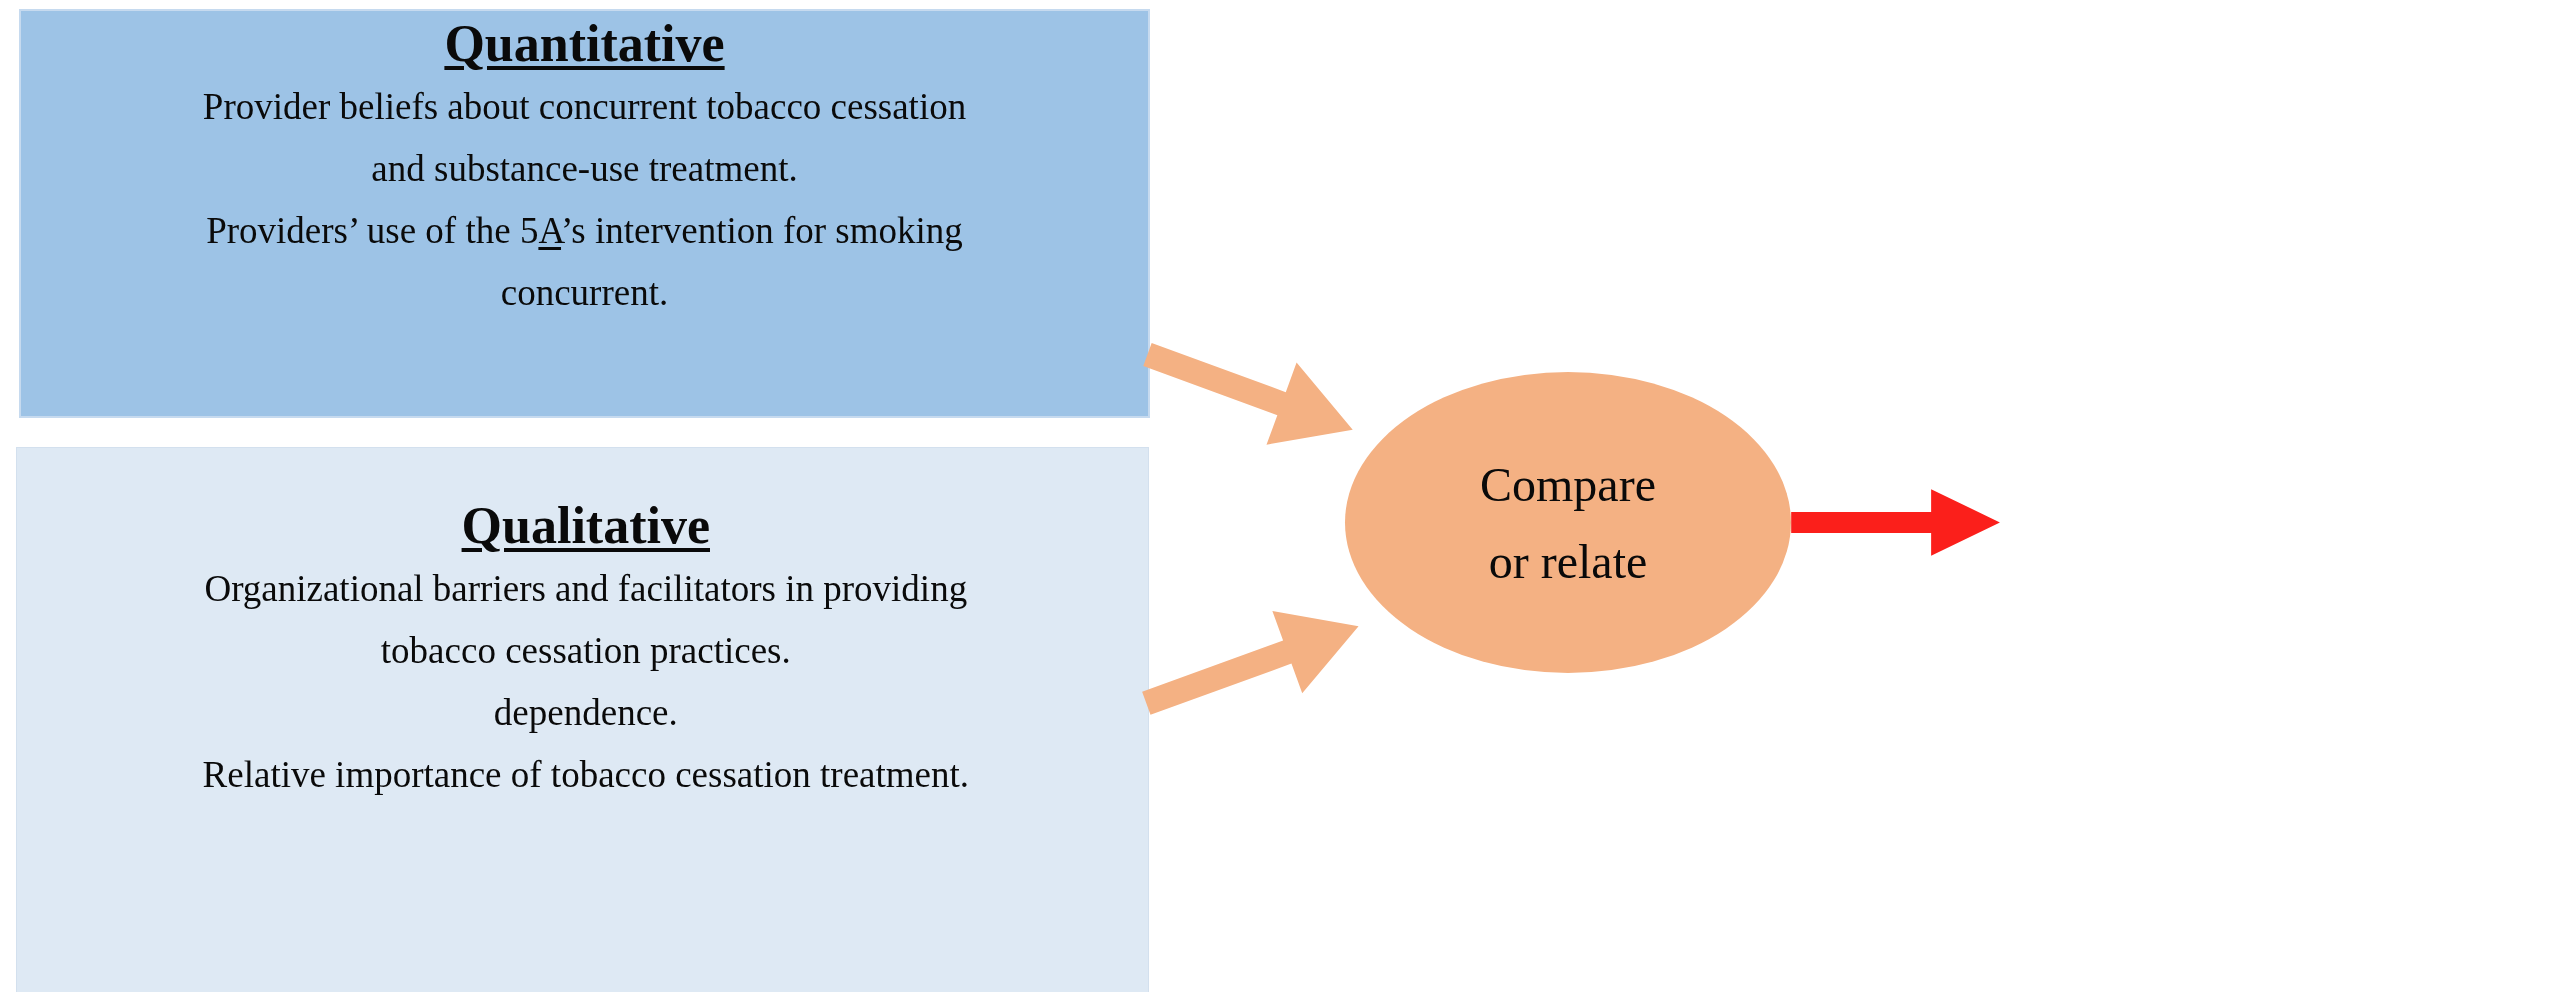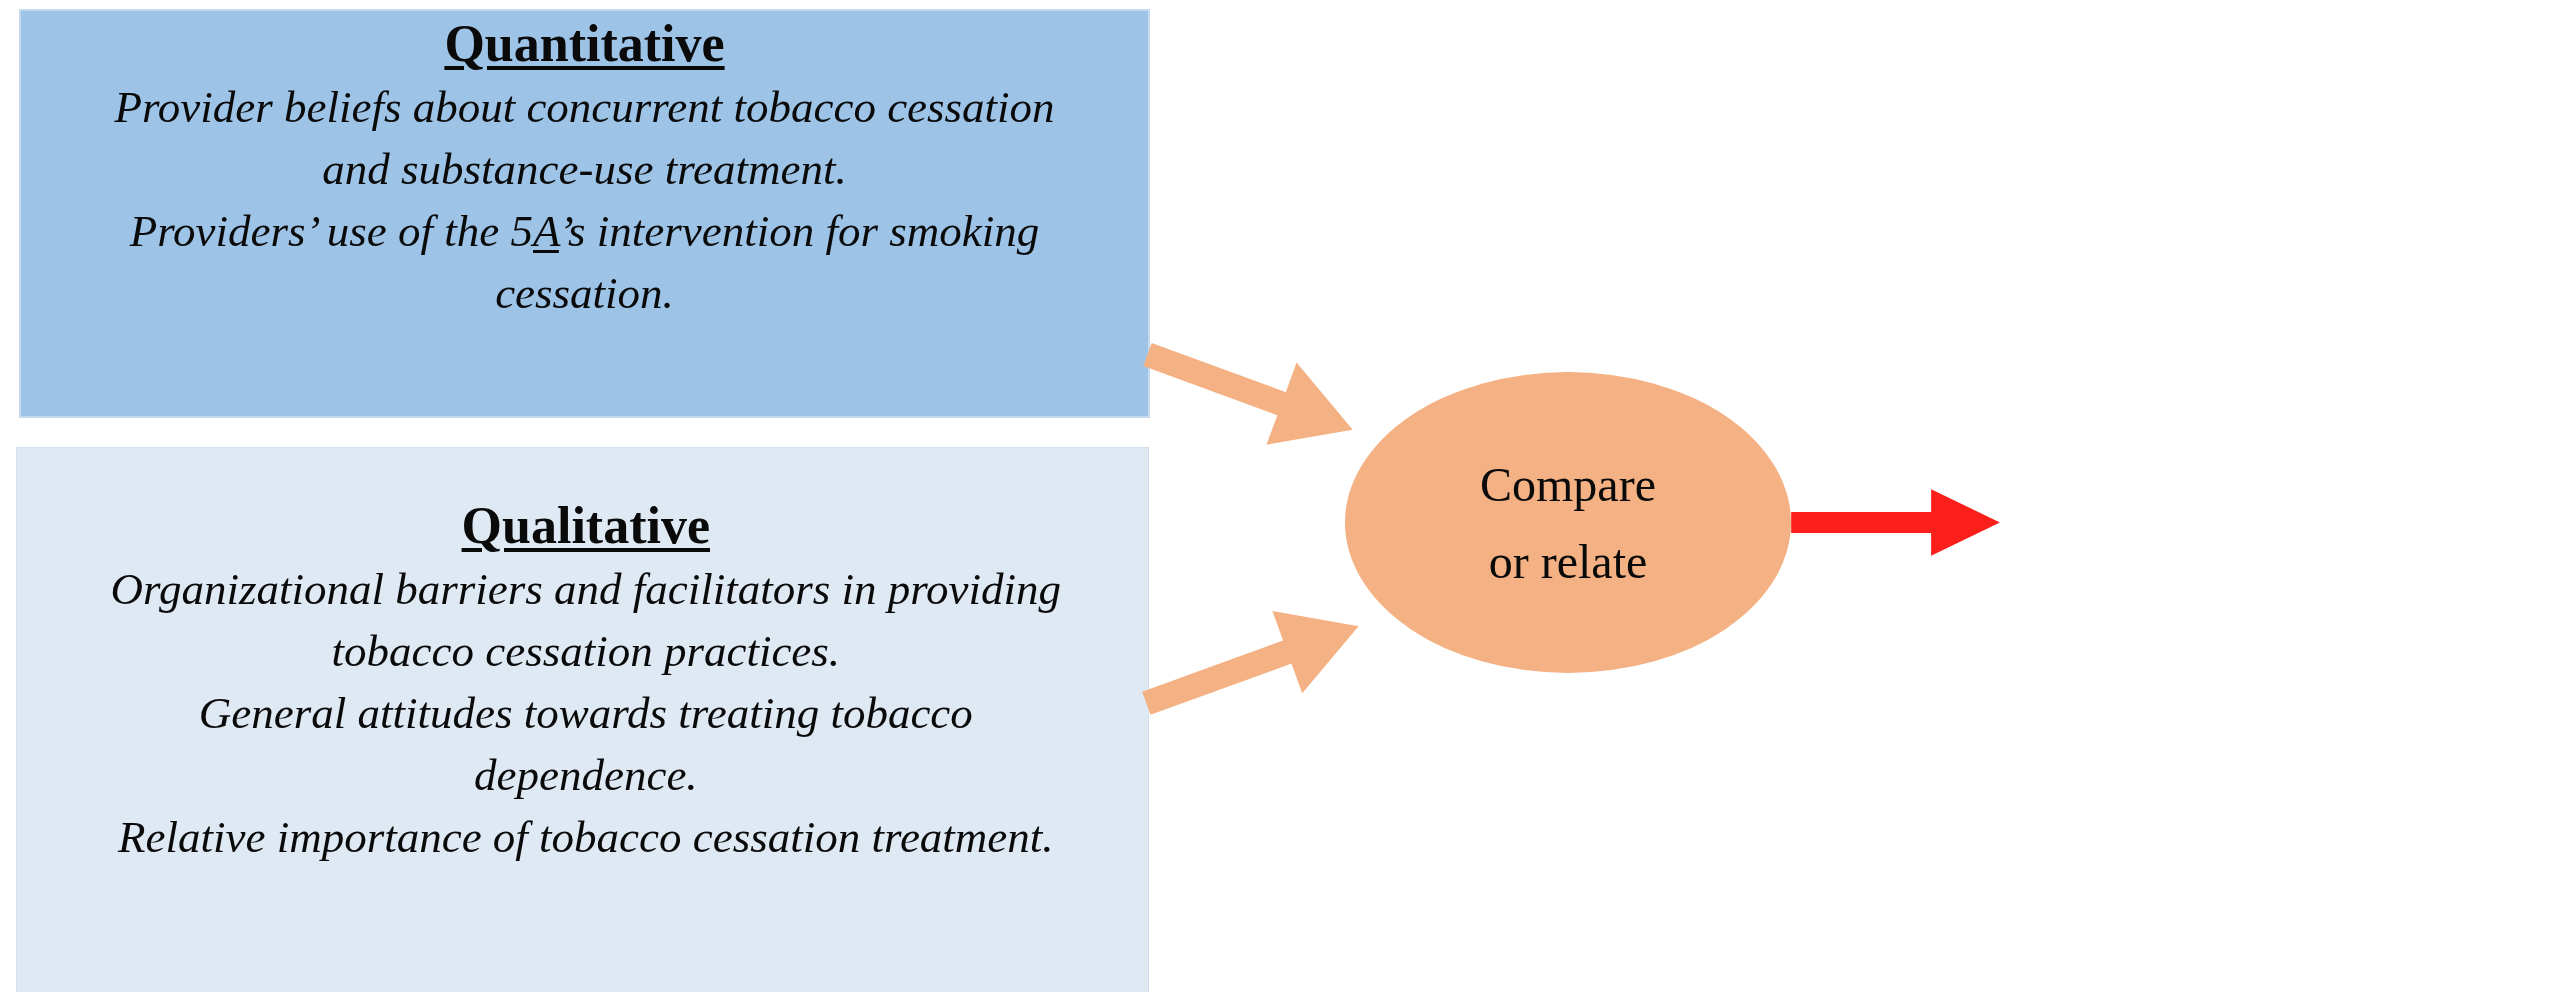--- a/index.html
+++ b/index.html
@@ -30,24 +30,23 @@
   }
   .box-title{
     font-size:52px;
     font-weight:bold;
     line-height:65px;
     text-decoration:underline;
     text-decoration-thickness:3.5px;
     text-underline-offset:5.2px;
   }
   .box-line{
-    font-size:45px;
+    font-size:37px;
     line-height:62px;
     white-space:nowrap;
-    font-style:italic;
   }
   .u-char{
     text-decoration:underline;
     text-decoration-thickness:2.9px;
     text-underline-offset:4.1px;
   }
   .ellipse{
     position:absolute;
     border-radius:50%;
     display:flex;
@@ -77,28 +76,27 @@
 </head>
 <body>
 
 <div id="canvas">
 
   <div class="box quant">
     <div class="box-title">Quantitative</div>
     <div class="box-line">Provider beliefs about concurrent tobacco cessation</div>
     <div class="box-line">and substance-use treatment.</div>
     <div class="box-line"><span>Providers’ use of the 5</span><span class="u-char">A</span><span>’s intervention for smoking</span></div>
-    <div class="box-line">cessation.</div>
+    <div class="box-line">concurrent.</div>
   </div>
 
   <div class="box qual">
     <div class="box-title">Qualitative</div>
     <div class="box-line">Organizational barriers and facilitators in providing</div>
     <div class="box-line">tobacco cessation practices.</div>
-    <div class="box-line">General attitudes towards treating tobacco</div>
     <div class="box-line">dependence.</div>
     <div class="box-line">Relative importance of tobacco cessation treatment.</div>
   </div>
 
   <svg id="arrow-layer" viewBox="0 0 4418 1703" xmlns="http://www.w3.org/2000/svg">
       <polygon points="1960.8,627.7 2190.7,712 2172.1,762.7 2320,737 2223.7,621.8 2205.2,672.5 1975.2,588.3" fill="#F4B183"></polygon>
       <polygon points="1973.2,1225.7 2214.9,1138.1 2233.4,1188.8 2330,1074 2182.2,1047.8 2200.6,1098.6 1958.8,1186.3" fill="#F4B183"></polygon>
       <polygon points="3072,914 3312,914 3312,953 3430,896 3312,839 3312,878 3072,878" fill="#FB1F1B"></polygon>
     </svg>
 

